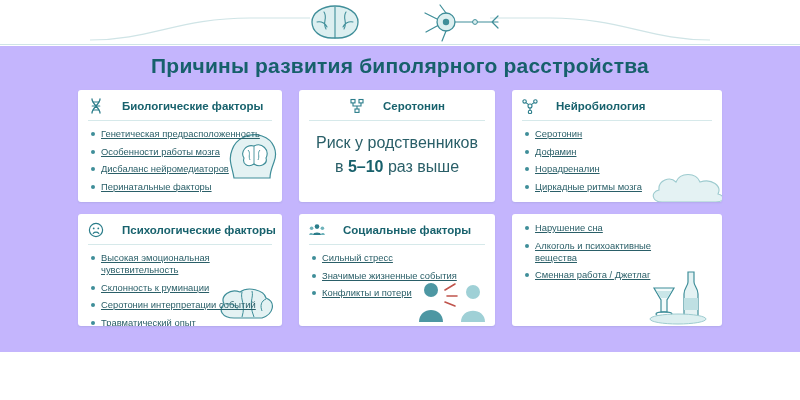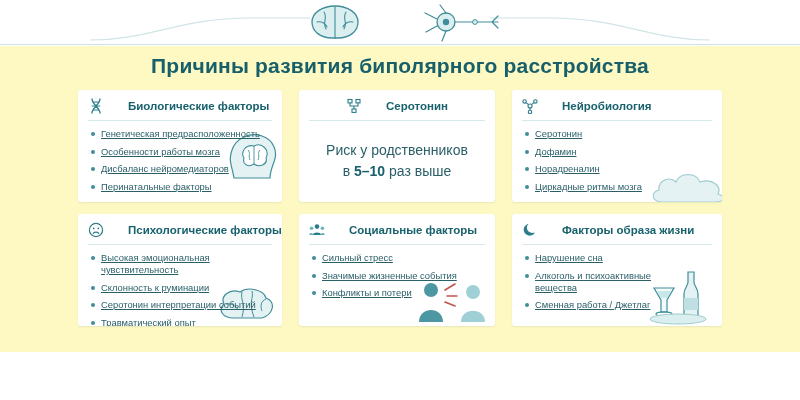--- a/index.html
+++ b/index.html
@@ -10,21 +10,21 @@
   body {
     width: 800px;
     height: 400px;
     overflow: hidden;
     font-family: "Liberation Sans", sans-serif;
   }
   #poster {
     position: relative;
     width: 800px;
     height: 400px;
-    background: #fef9c3;
+    background: #c4b5fd;
     overflow: hidden;
   }
   
   .top-band {
     position: absolute;
     left: 0; top: 0;
     width: 800px;
     height: 46px;
     background: #ffffff;
   }
@@ -89,21 +89,21 @@
     background: #ffffff;
     border-radius: 3px;
     box-shadow: 0 1px 2px rgba(30,80,90,0.10);
     overflow: hidden;
     padding: 8px 10px 6px 10px;
     box-sizing: border-box;
   }
   .card-head {
     display: flex;
     align-items: center;
-    gap: 24px;
+    gap: 18px;
     border-bottom: 1px solid #d6e9ea;
     padding-bottom: 6px;
     margin-bottom: 7px;
   }
   .card.center .card-head {
     justify-content: center;
   }
   .card-title {
     font-size: 11.5px;
     font-weight: bold;
@@ -138,24 +138,24 @@
     position: absolute;
     left: 1px;
     top: 4px;
     width: 4px;
     height: 4px;
     border-radius: 50%;
     background: #3f8e99;
   }
   .center-note {
     text-align: center;
-    font-size: 14px;
+    font-size: 16px;
     color: #2a5f68;
     line-height: 1.5;
-    margin-top: 19px;
+    margin-top: 10px;
   }
   .center-note .strong {
     font-weight: bold;
     color: #17606b;
   }
   
   .art {
     position: absolute;
     z-index: 1;
     pointer-events: none;
@@ -308,26 +308,20 @@
         <path d="M30 18 L 40 12 M32 24 L 42 24 M30 30 L 40 34" stroke="#c0544c" stroke-width="1.6" stroke-linecap="round"></path>
       </svg>
       <ul class="items">
         <li>Сильный стресс</li>
         <li>Значимые жизненные события</li>
         <li>Конфликты и потери</li>
       </ul>
     </div>
 
     <div class="card">
-      <div class="card-head">
-        <svg class="head-icon" viewBox="0 0 16 16">
-          <path d="M11.6 10.8 C 7.6 11.6, 4.2 8.4, 5 4.6 C 5.2 3.6, 5.7 2.8, 6.4 2.1 C 3.2 2.8, 1.2 5.9, 1.9 9 C 2.6 12.2, 5.8 14.2, 9 13.5 C 10.8 13.1, 12.2 12, 12.9 10.5 C 12.5 10.6, 12.1 10.7, 11.6 10.8 Z" fill="#2b7d8a"></path>
-        </svg>
-        <span class="card-title">Факторы образа жизни</span>
-      </div>
       <svg class="art art-bottles" viewBox="0 0 84 60">
         <path d="M52 6 H58 V16 C 58 20, 62 22, 62 28 V52 H48 V28 C 48 22, 52 20, 52 16 Z" fill="#e4f2f3" stroke="#3f8e99" stroke-width="1.2"></path>
         <rect x="48" y="32" width="14" height="12" fill="#bfe0e3"></rect>
         <path d="M18 22 H38 L31 34 V46 H25 V34 Z" fill="#f2fafa" stroke="#3f8e99" stroke-width="1.2"></path>
         <path d="M20.5 25 H35.5 L31 32 H25 Z" fill="#c9e6e8"></path>
         <ellipse cx="28" cy="48" rx="8" ry="2.2" fill="none" stroke="#3f8e99" stroke-width="1.2"></ellipse>
         <ellipse cx="42" cy="53" rx="28" ry="5" fill="#dceff0" stroke="#9dcbcf" stroke-width="1"></ellipse>
       </svg>
       <ul class="items">
         <li>Нарушение сна</li>

